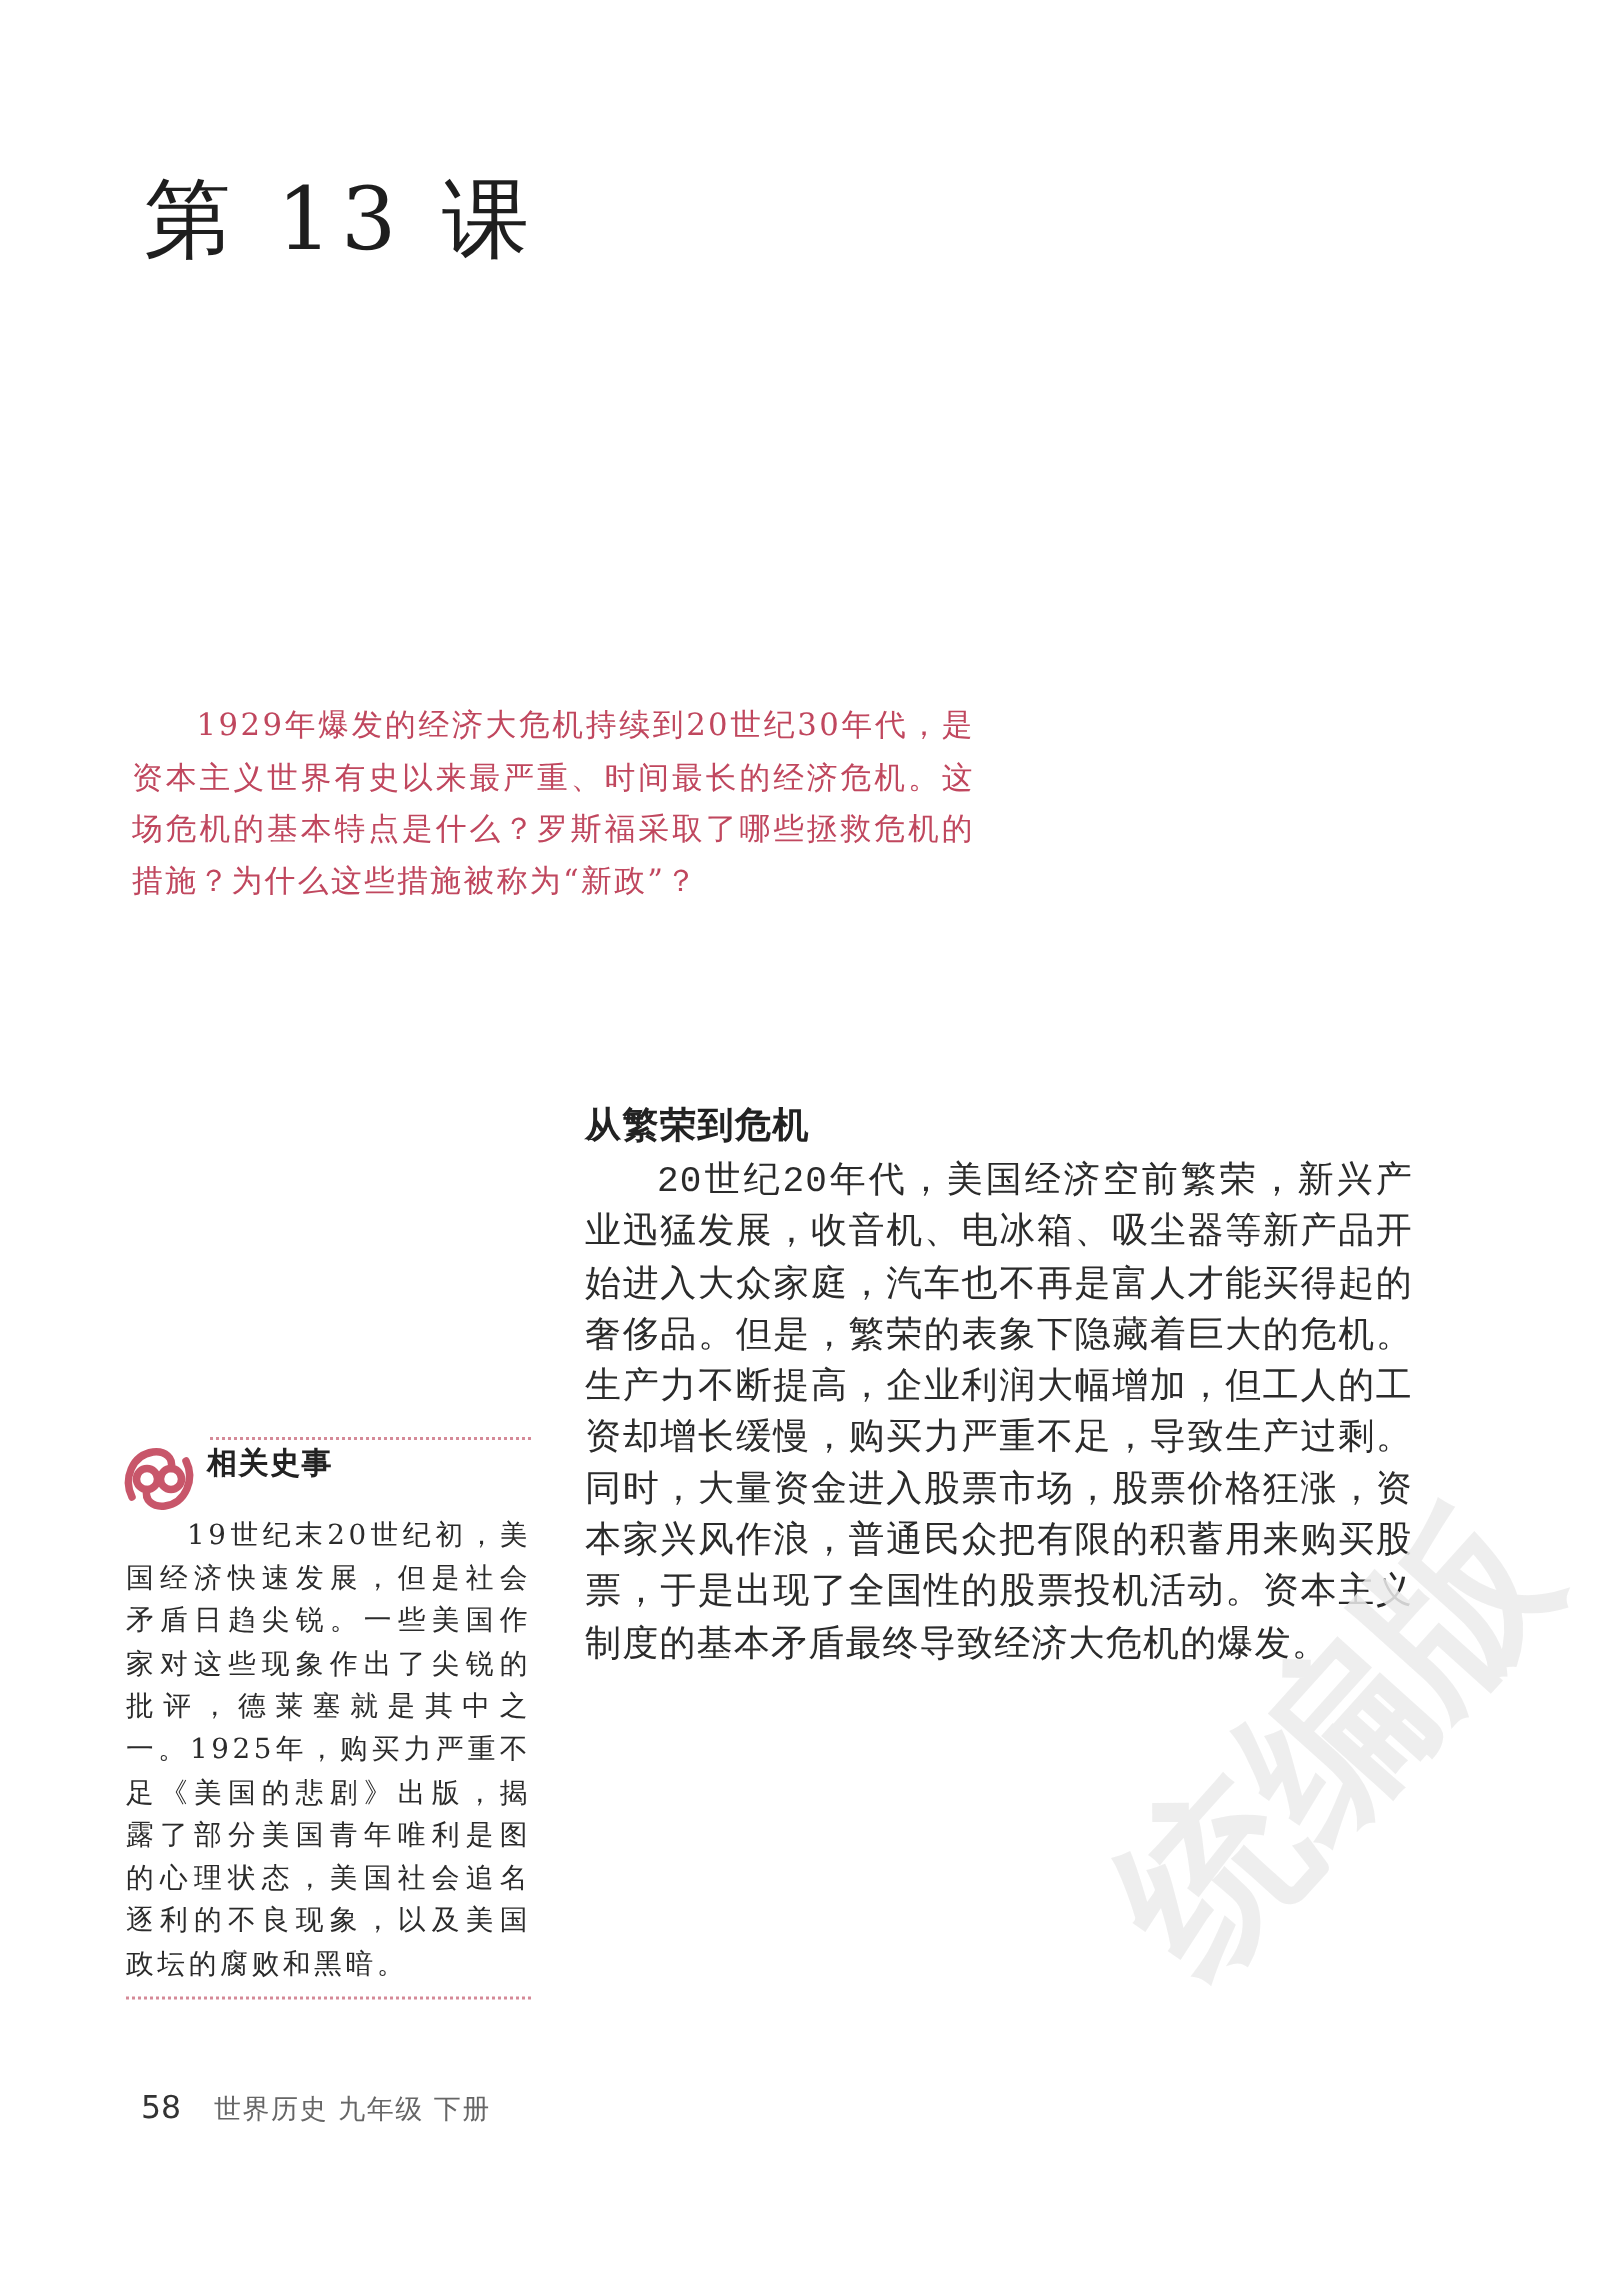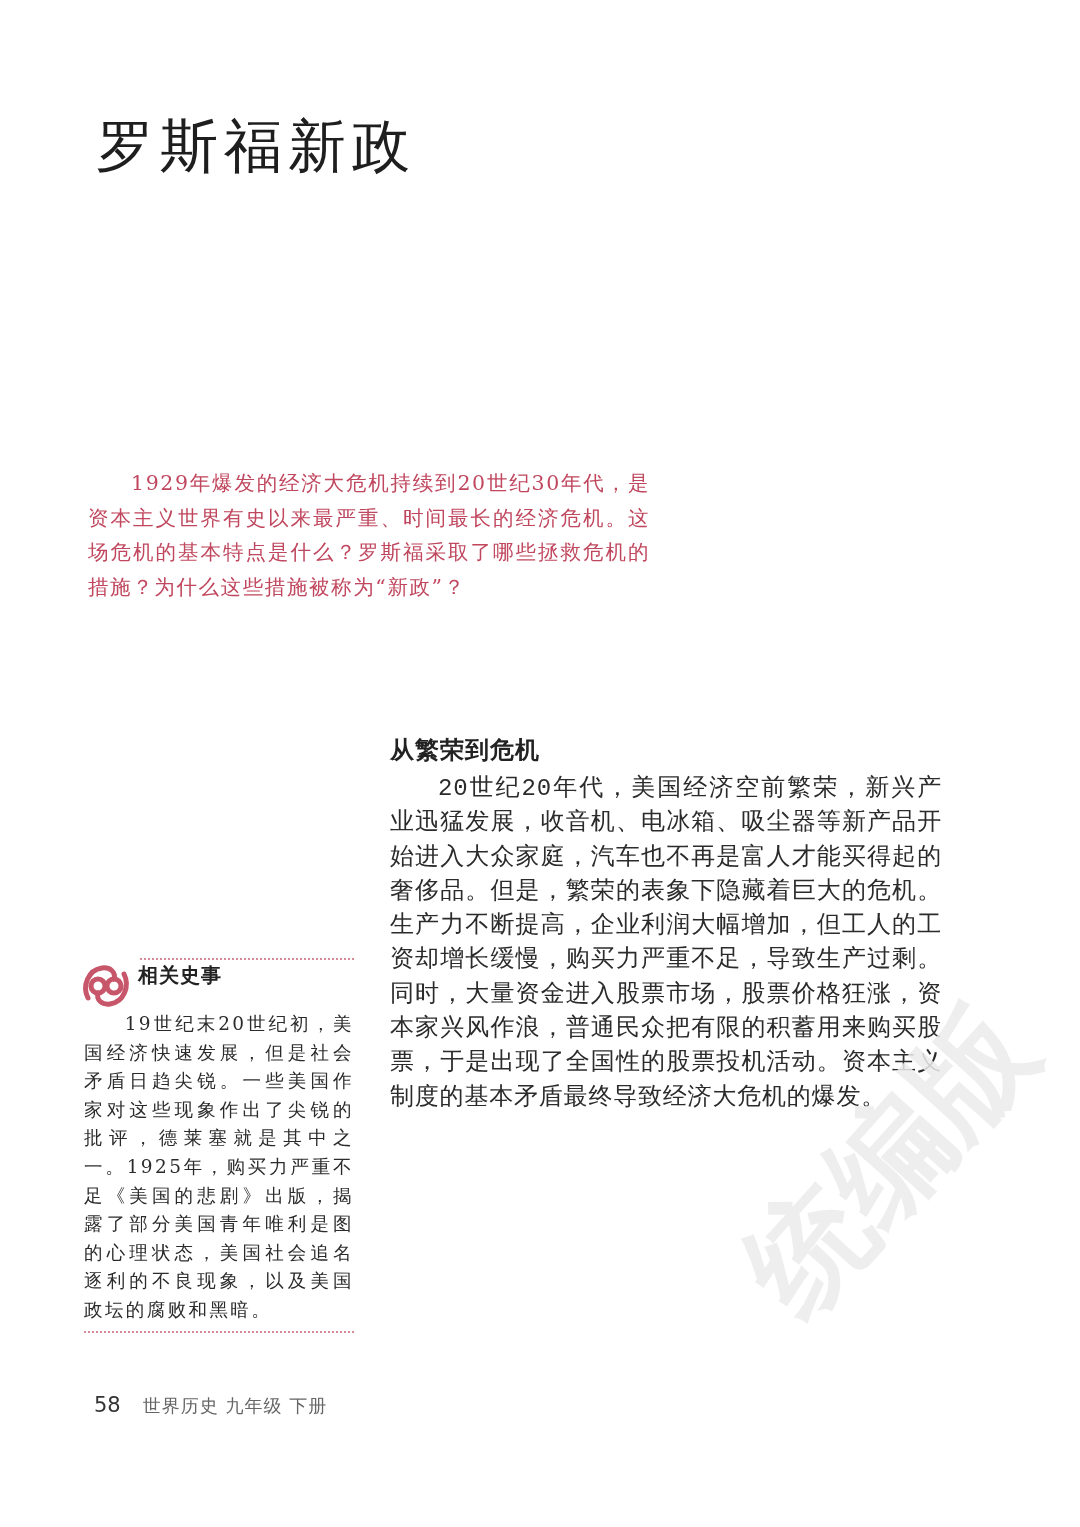--- a/index.html
+++ b/index.html
@@ -28,21 +28,21 @@
   .page-num { font-family:"DejaVu Sans","Liberation Sans",sans-serif; font-size:21px; color:#333; }
   .book-title { margin-left:22px; font-size:18px; color:#666; letter-spacing:1px; }
   .watermark { position:absolute; left:710px; top:1240px; font-size:120px; color:#ececec;
                transform:rotate(-48deg); transform-origin:left top; white-space:nowrap;
                font-family:"DejaVu Sans","Liberation Sans",sans-serif; font-weight:bold; opacity:0.85; }
 </style>
 </head>
 <body>
 
 <div class="lesson-title">
-  <div>罗斯福新政</div>
+  <div>第 13 课</div>
 </div>
 
 <div class="intro">1929年爆发的经济大危机持续到20世纪30年代，是资本主义世界有史以来最严重、时间最长的经济危机。这场危机的基本特点是什么？罗斯福采取了哪些拯救危机的措施？为什么这些措施被称为“新政”？</div>
 
 <div class="section-heading">从繁荣到危机</div>
 <div class="main-text">20世纪20年代，美国经济空前繁荣，新兴产业迅猛发展，收音机、电冰箱、吸尘器等新产品开始进入大众家庭，汽车也不再是富人才能买得起的奢侈品。但是，繁荣的表象下隐藏着巨大的危机。生产力不断提高，企业利润大幅增加，但工人的工资却增长缓慢，购买力严重不足，导致生产过剩。同时，大量资金进入股票市场，股票价格狂涨，资本家兴风作浪，普通民众把有限的积蓄用来购买股票，于是出现了全国性的股票投机活动。资本主义制度的基本矛盾最终导致经济大危机的爆发。</div>
 
 <div class="sidebar">
   <div class="dotline top"></div>
   <div class="sidebar-head">

